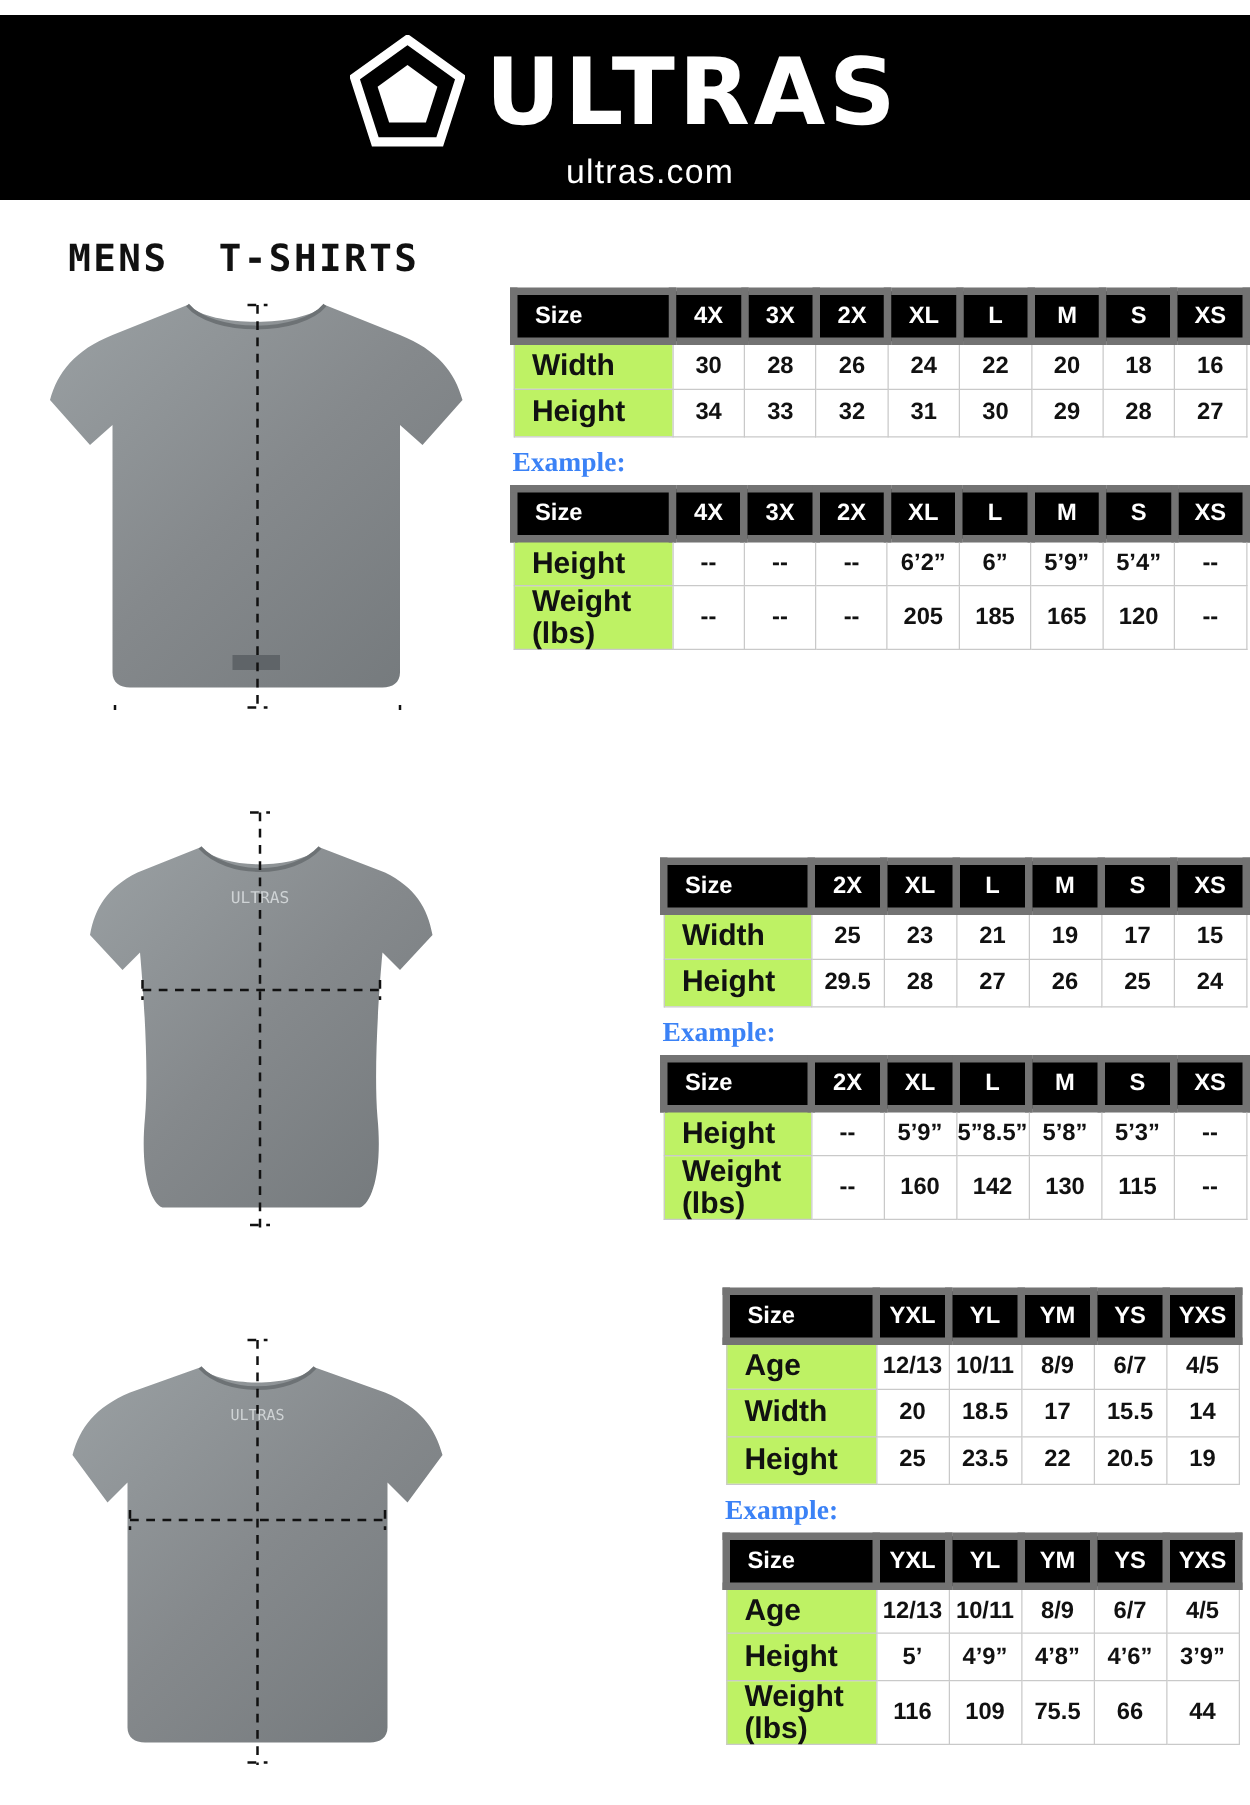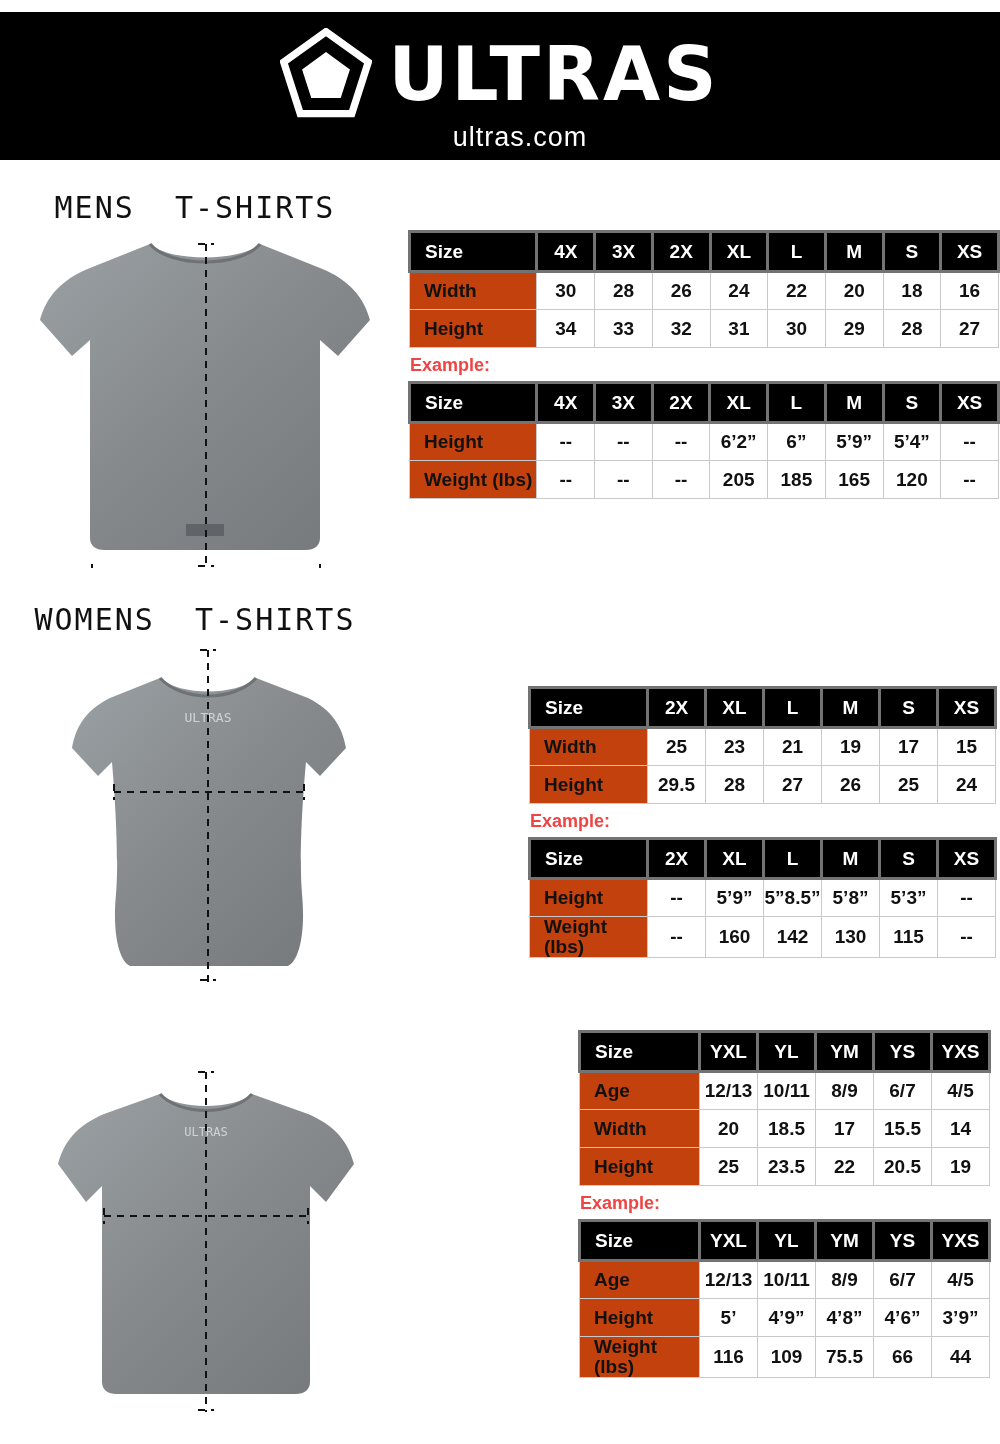--- a/index.html
+++ b/index.html
@@ -66,21 +66,21 @@
     position: absolute;
     left: 0;
     width: 1000px;
   }
   .sec-mens   { top: 150px;  height: 430px; }
   .sec-womens { top: 580px;  height: 420px; }
   .sec-youth  { top: 1000px; height: 444px; }
 
   .section-title {
     font-family: "DejaVu Sans Mono", monospace;
-    font-weight: normal;
+    font-weight: bold;
     font-size: 30px;
     letter-spacing: 2px;
     color: #111111;
     text-align: center;
     white-space: pre;
   }
   .sec-mens .section-title   { position: absolute; left: 0; width: 390px; top: 28px; }
   .sec-womens .section-title { position: absolute; left: 0; width: 390px; top: 10px; }
   .sec-youth .section-title  { position: absolute; left: 0; width: 390px; top: 8px; }
 
@@ -109,43 +109,44 @@
     font-size: 19px;
     font-weight: bold;
     color: #111111;
     padding: 0;
     height: 38px;
     font-family: "Liberation Sans", sans-serif;
   }
   table.size-table thead th {
     background: #000000;
     color: #ffffff;
-    border: 3px solid #737373;
+    border: 6px solid #737373;
     height: 40px;
   }
   table.size-table thead th.lbl,
   table.size-table tbody th.lbl {
     text-align: left;
     padding-left: 14px;
   }
   table.size-table tbody th.lbl {
-    background: #c2410c;
+    background: #bef264;
     color: #111111;
-    font-size: 19px;
+    font-size: 24px;
   }
   td.small-val { font-size: 16px; }
   th.two-line {
     line-height: 1.05;
     font-size: 16px;
   }
   .example-label {
-    font-size: 18px;
+    font-size: 22px;
     font-weight: bold;
-    color: #ef4444;
+    color: #3b82f6;
     margin: 7px 0 5px 2px;
+    font-family: Liberation Serif, serif;
   }
 
   
   .cols-8 col.lbl { width: 128px; }
   .cols-8 col.v   { width: 58px; }
   .cols-6 col.lbl { width: 118px; }
   .cols-6 col.v   { width: 58px; }
   .cols-5 col.lbl { width: 120px; }
   .cols-5 col.v   { width: 58px; }
 
@@ -300,21 +301,20 @@
             <td>165</td>
             <td>120</td>
             <td>--</td>
           </tr>
         </tbody>
       </table>
     </div>
   </div>
 
   <div class="section sec-womens">
-    <div class="section-title">WOMENS  T-SHIRTS</div>
 
     <div class="shirt-box">
       <svg viewBox="0 0 370 350">
         <defs>
           <linearGradient id="gw" x1="0" y1="0" x2="1" y2="1">
             <stop offset="0%" stop-color="#9aa0a3"></stop>
             <stop offset="50%" stop-color="#85898c"></stop>
             <stop offset="100%" stop-color="#73787b"></stop>
           </linearGradient>
         </defs>

